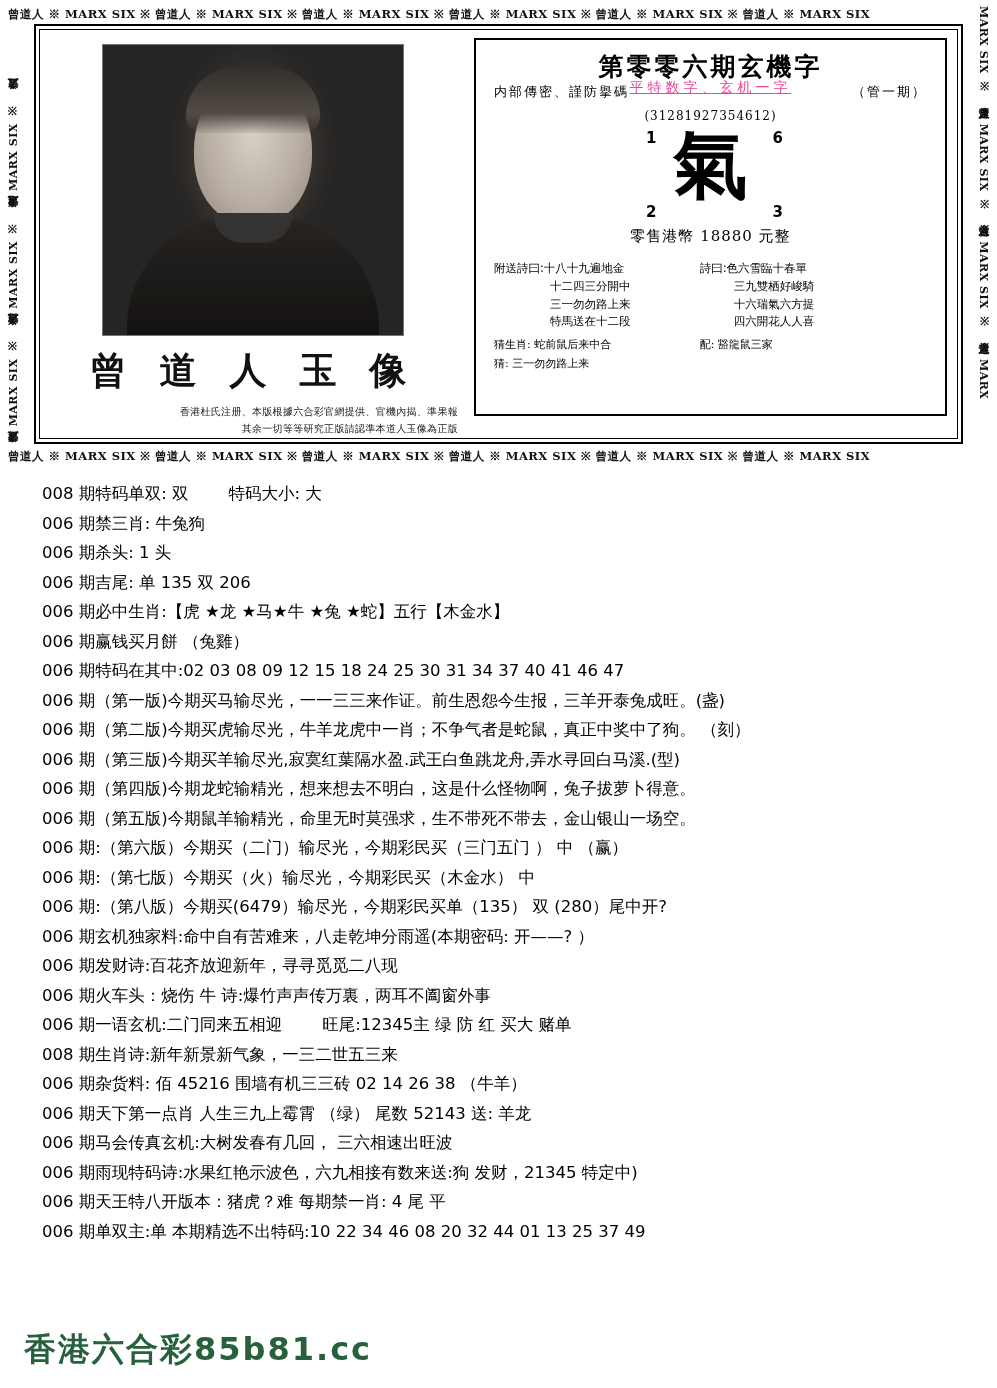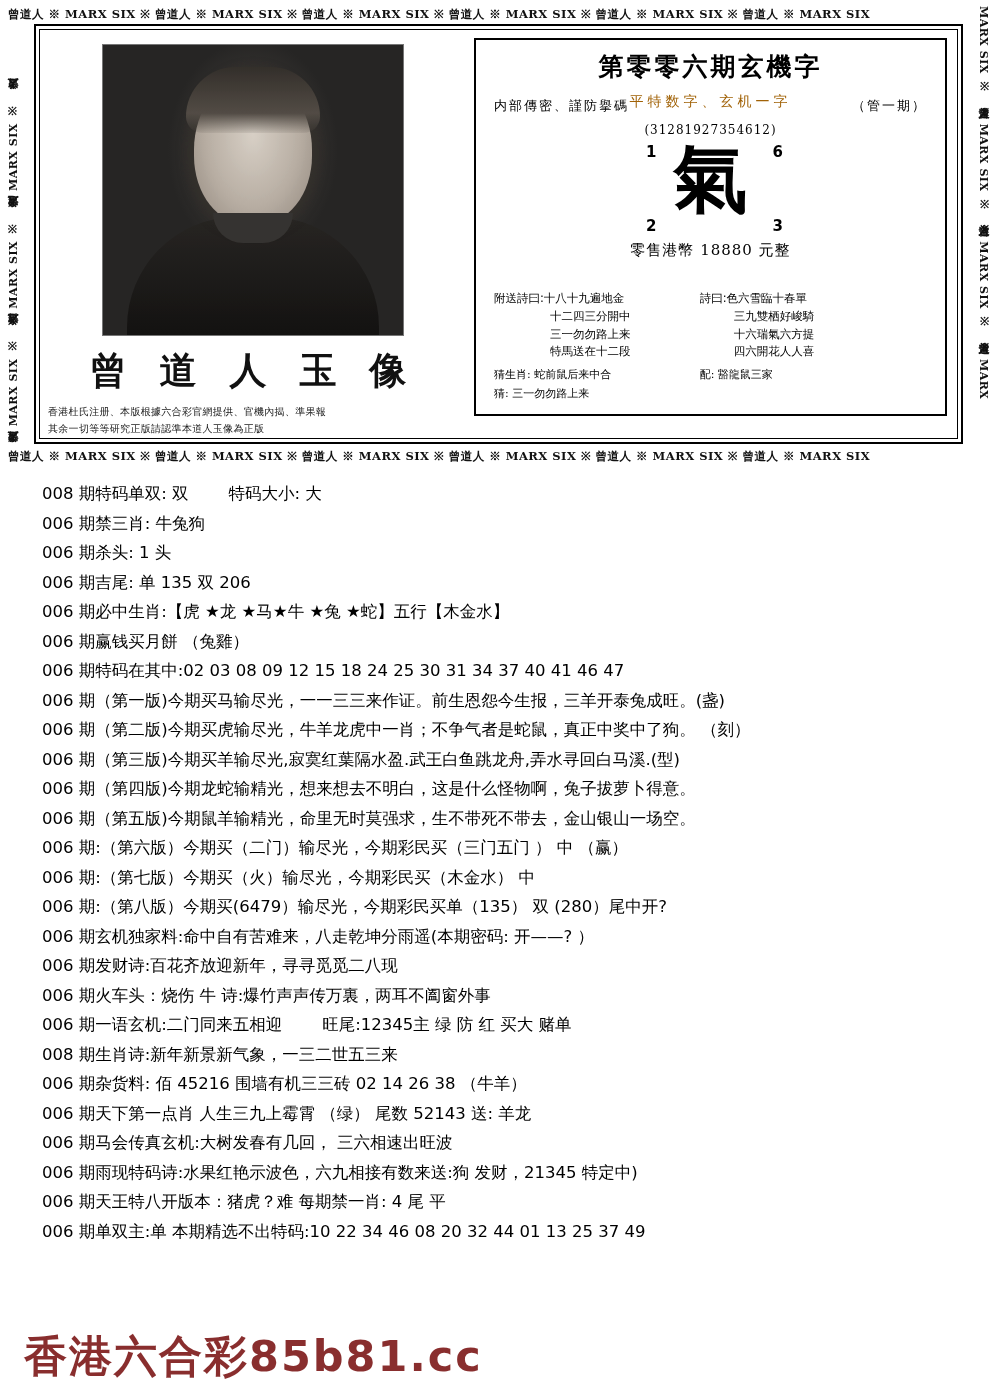--- a/index.html
+++ b/index.html
@@ -129,21 +129,21 @@
     font-family: "DejaVu Serif", "Liberation Serif", serif;
     font-weight: bold;
     font-size: 37px;
     letter-spacing: 10px;
     margin-top: 10px;
     color: #111;
   }
   .photo-note {
     font-size: 10px;
     line-height: 1.5;
-    text-align: left;
+    text-align: right;
     margin-top: 8px;
     color: #1a1a1a;
     letter-spacing: 0.3px;
   }
 
   
   .text-block {
     flex: 1;
     position: relative;
     padding: 12px 14px 26px 8px;
@@ -161,39 +161,39 @@
     font-family: "DejaVu Serif", "Liberation Serif", serif;
     font-weight: bold;
     font-size: 25px;
     letter-spacing: 3px;
   }
   .sub-row {
     display: flex;
     justify-content: space-between;
     align-items: center;
     font-size: 13px;
-    margin-top: 14px;
     padding: 0 6px;
   }
   .sub-row .left { letter-spacing: 2px; }
   .sub-row .right { letter-spacing: 2px; }
   .code-line {
     text-align: center;
     font-size: 12px;
     margin-top: 12px;
     letter-spacing: 1px;
     font-family: "DejaVu Serif", "Liberation Serif", serif;
   }
   .faded-line {
     text-align: center;
     font-size: 14px;
-    color: #a16207;
+    color: #ec4899;
     letter-spacing: 4px;
     margin-top: -22px;
     margin-bottom: 6px;
+    text-decoration: underline;
   }
   .big-char-wrap {
     position: relative;
     height: 96px;
     margin-top: 4px;
   }
   .big-char {
     position: absolute;
     left: 50%;
     top: 0;
@@ -210,21 +210,21 @@
   .cn-br { right: 150px; bottom: 2px; }
   .price-line {
     text-align: center;
     font-size: 15px;
     font-family: "DejaVu Serif", "Liberation Serif", serif;
     letter-spacing: 1px;
     margin-top: 4px;
   }
   .poem-area {
     display: flex;
-    margin-top: 30px;
+    margin-top: 14px;
     font-size: 11.5px;
     line-height: 1.55;
   }
   .poem-col { padding: 0 6px; }
   .poem-col.c1 { width: 46%; }
   .poem-col.c2 { width: 54%; }
   .zodiac-line {
     font-size: 11px;
     margin-top: 6px;
     line-height: 1.5;
@@ -245,24 +245,24 @@
     white-space: nowrap;
     font-family: "DejaVu Sans", "Liberation Sans", sans-serif;
   }
   .row.gapbig { margin-bottom: 13px; }
   .sp-lg { display: inline-block; width: 40px; }
 
   
   .watermark {
     position: absolute;
     left: 24px;
-    bottom: 2px;
-    font-size: 43px;
-    font-weight: bold;
-    color: #7f1d1d;
+    bottom: 16px;
+    font-size: 32px;
+    font-weight: bold;
+    color: #14532d;
     letter-spacing: 2px;
     font-family: "DejaVu Sans", "Liberation Sans", sans-serif;
     text-shadow: 1px 1px 0 rgba(255,255,255,0.35);
     opacity: 0.92;
     pointer-events: none;
   }
 </style>
 </head>
 <body>
 

